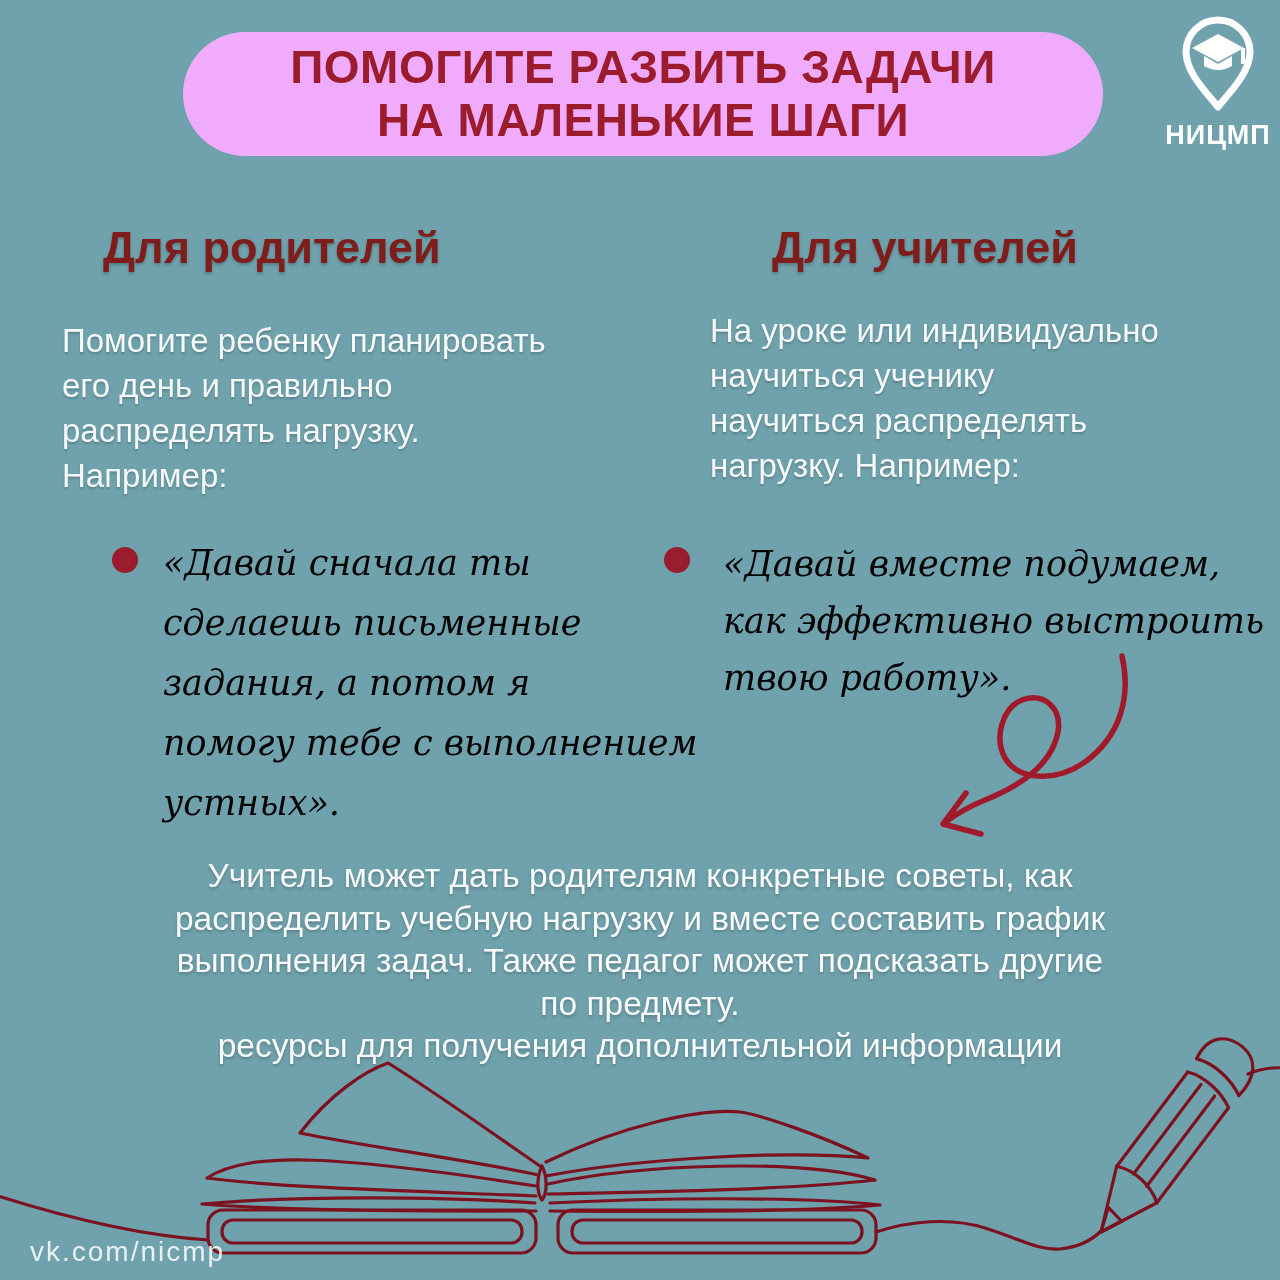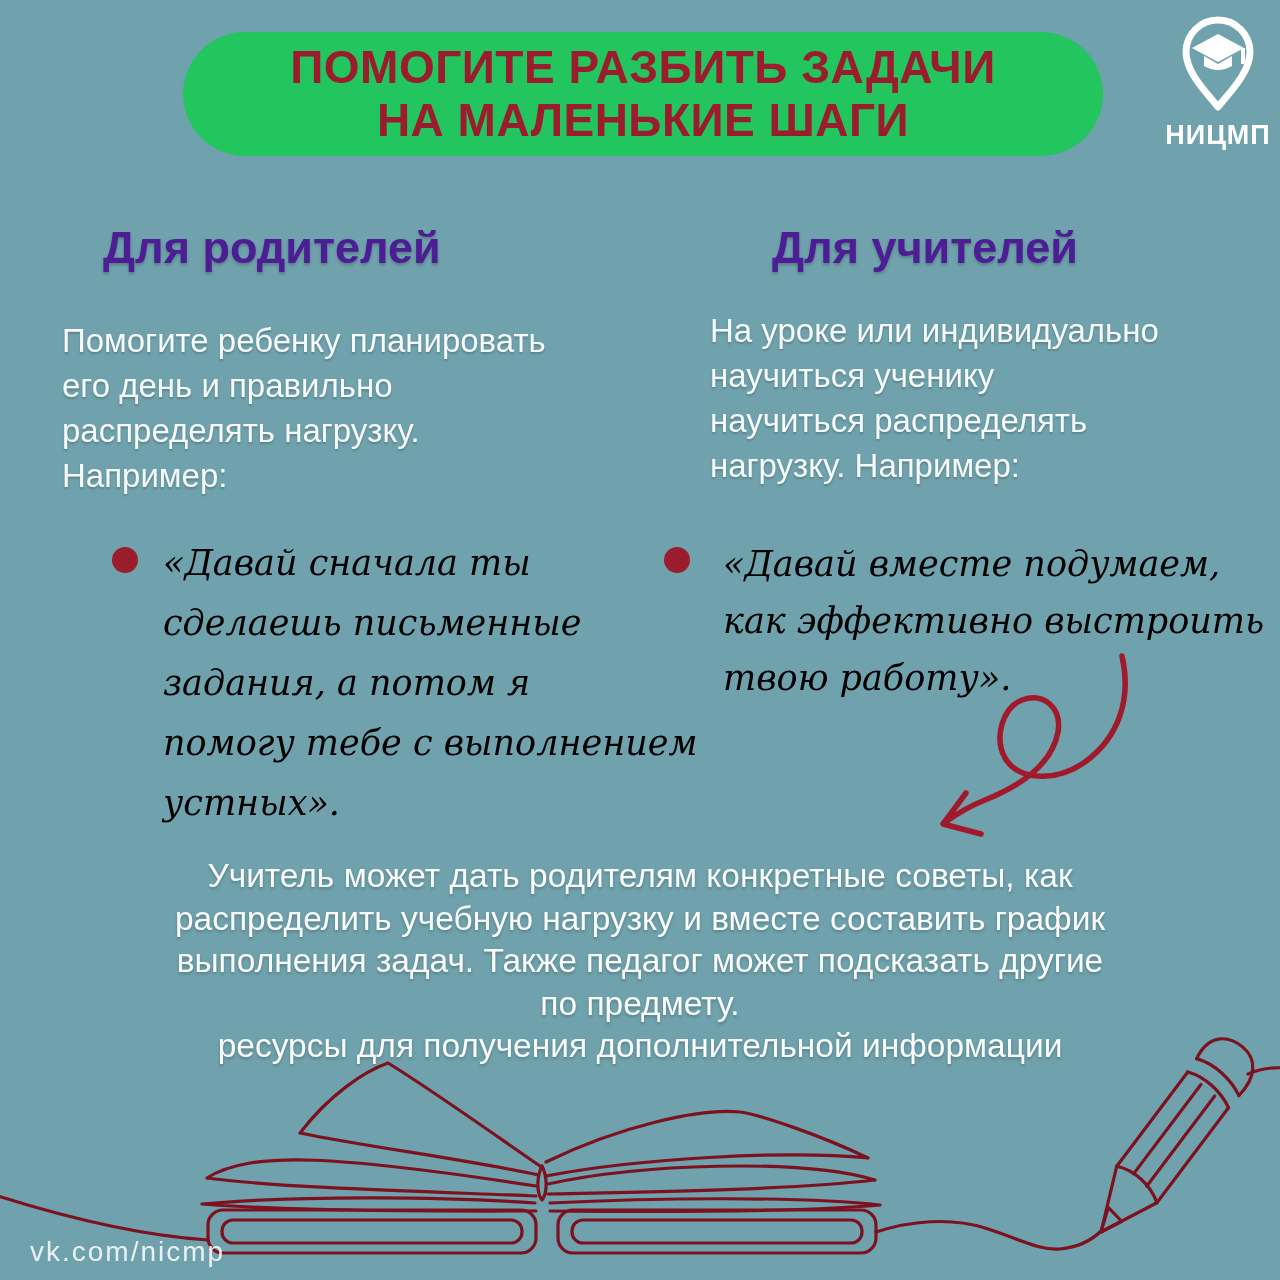--- a/index.html
+++ b/index.html
@@ -5,35 +5,35 @@
   html,body{margin:0;padding:0;}
   body{
     width:1280px;height:1280px;position:relative;overflow:hidden;
     background:#6FA2AC;
     font-family:"Liberation Sans", sans-serif;
   }
   .abs{position:absolute;}
   
   .title-pill{
     left:183px;top:32px;width:920px;height:124px;
-    background:#22c55e;border-radius:64px;
+    background:#f0abfc;border-radius:64px;
     display:flex;flex-direction:column;align-items:center;justify-content:center;
   }
   .title-line{
     color:#9B1C2C;font-weight:bold;font-size:46px;line-height:53px;
     letter-spacing:.5px;white-space:nowrap;
   }
   
   .logo{left:1148px;top:14px;width:140px;height:140px;text-align:center;}
   .logo-text{
     color:#FFFFFF;font-weight:bold;font-size:27px;letter-spacing:1px;margin-top:2px;
   }
   
   .col-heading{
-    color:#4c1d95;font-weight:bold;font-size:45px;white-space:nowrap;
+    color:#7f1d1d;font-weight:bold;font-size:45px;white-space:nowrap;
     text-shadow:0 2px 3px rgba(30,40,45,.30);
   }
   .col-body{color:#F7FAFA;font-size:33px;line-height:45px;
     text-shadow:0 2px 2px rgba(30,40,45,.25);}
   .col-body div{white-space:nowrap;}
   
   .quote{
     font-family:"DejaVu Serif", serif;font-style:italic;
     color:#000000;font-size:35px;
   }

